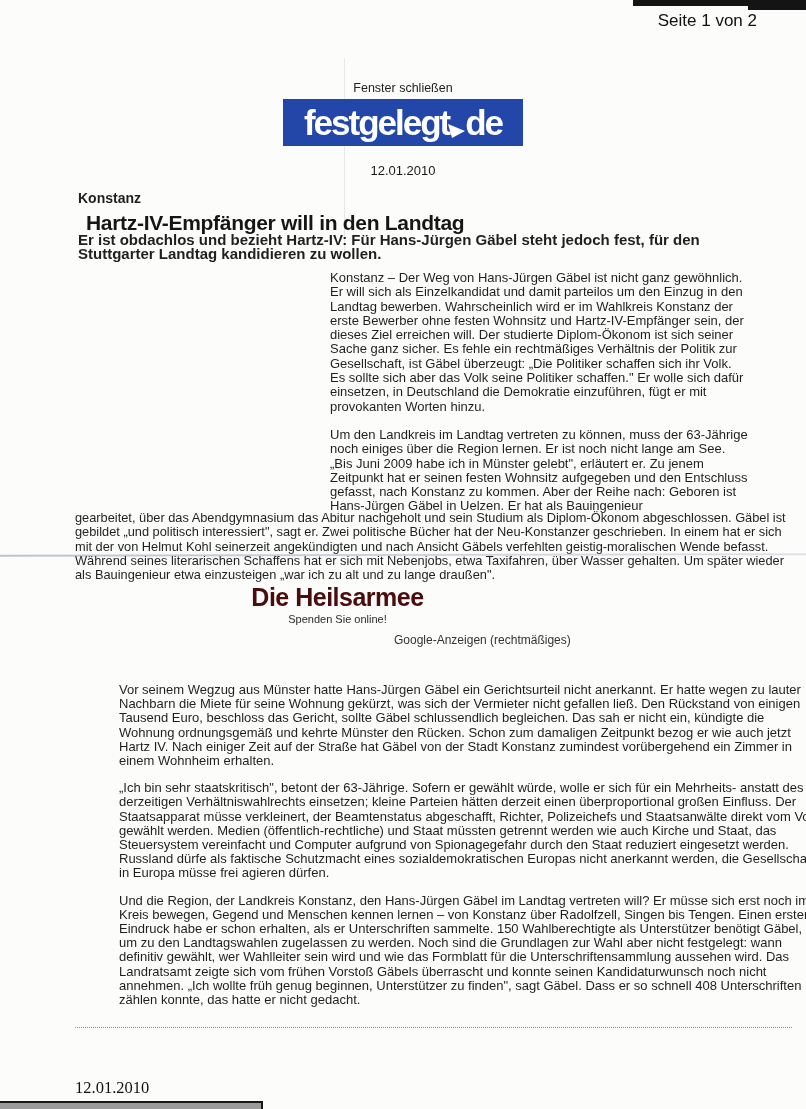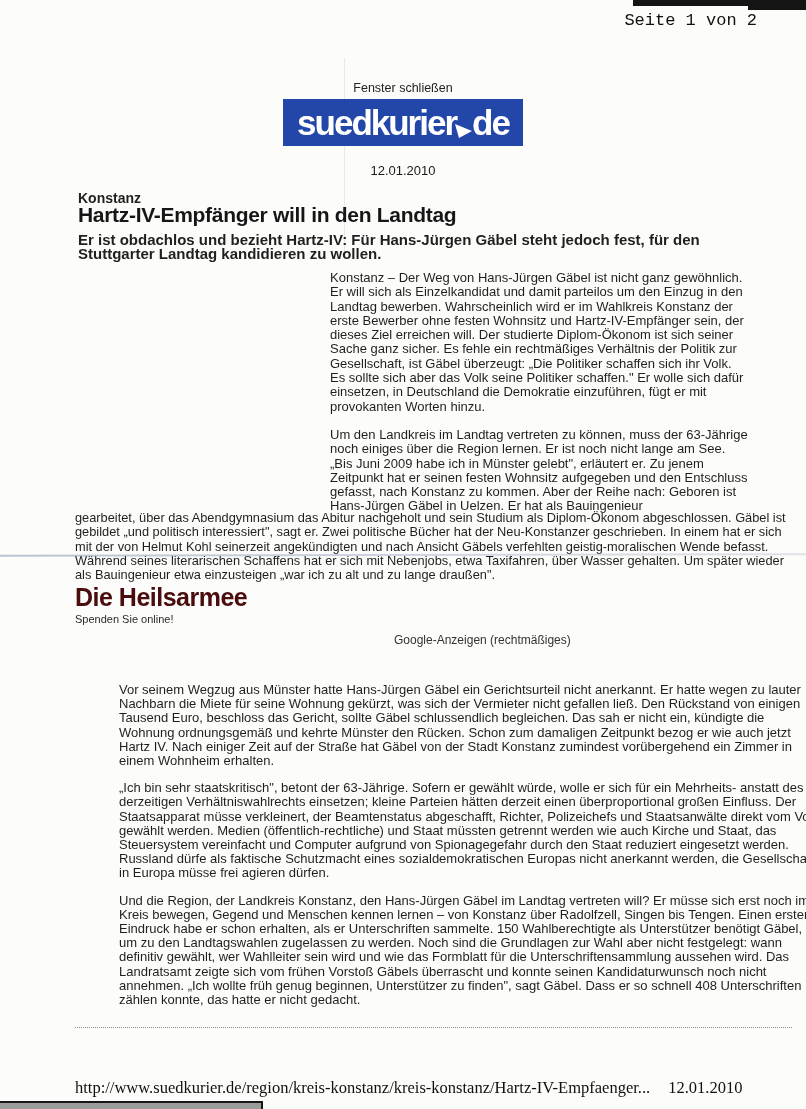--- a/index.html
+++ b/index.html
@@ -11,64 +11,64 @@
   
   .top-bar{position:absolute;left:633px;top:0;width:173px;height:6px;background:#141414;}
   .top-bar::after{content:"";position:absolute;right:0;top:0;width:58px;height:10px;background:#141414;}
   .bottom-bar{position:absolute;left:0;top:1101px;width:263px;height:8px;background:#9b9b9b;
     border-top:2px solid #161616;border-right:2px solid #161616;box-sizing:border-box;}
   .fold-h{position:absolute;left:0;top:554px;width:806px;height:2px;
     background:linear-gradient(90deg,rgba(90,110,150,.40),rgba(120,135,170,.22));
     transform:rotate(-0.12deg);}
   .fold-v{position:absolute;left:344px;top:58px;width:1px;height:195px;background:rgba(60,60,110,.10);}
   
-  .page-indicator{position:absolute;right:49px;top:11px;font-family:Liberation Mono, monospace;
+  .page-indicator{position:absolute;right:49px;top:11px;font-family:Liberation Sans, sans-serif;
     font-size:17px;color:#101010;}
   .print-footer{position:absolute;left:75px;top:1078px;width:720px;display:flex;gap:18px;
     font-family:"Liberation Serif",serif;font-size:16.5px;color:#101010;white-space:nowrap;}
   .dotted-sep{position:absolute;left:75px;top:1027px;width:717px;border-top:1px dotted #8f8f8f;}
   
   .close-link{position:absolute;left:0;top:81px;width:100%;text-align:center;
     font-size:12.5px;color:#222;}
   .logo{position:absolute;left:283px;top:99px;width:240px;height:47px;
     display:flex;align-items:center;justify-content:center;white-space:nowrap;
     background:#2347a9;}
   .logo-text{color:#ffffff;font-weight:bold;font-size:35px;letter-spacing:-2px;line-height:1;}
   .logo-arrow{position:relative;top:8px;margin:0 -1px 0 -3px;display:inline-block;line-height:0;}
   .pub-date{position:absolute;left:0;top:163px;width:100%;text-align:center;font-size:13px;color:#1a1a1a;}
   
   .kicker{position:absolute;left:78px;top:190px;font-size:14px;font-weight:bold;}
-  .headline{position:absolute;left:78px;top:203px;margin:0;font-size:21px;font-weight:bold;
+  .headline{position:absolute;left:78px;top:203px;margin:8px;font-size:21px;font-weight:bold;
     letter-spacing:-0.3px;color:#161616;}
   .subhead{position:absolute;left:78px;top:233px;width:668px;font-size:15px;font-weight:bold;
     line-height:13.8px;}
   
   .col-block{position:absolute;left:330px;top:271px;width:419px;font-size:13px;line-height:14.3px;}
   .col-block p{margin:0 0 14px 0;}
   .wide-cont{position:absolute;left:75px;top:511px;width:716px;margin:0;
     font-size:12.8px;line-height:14.3px;}
-  .ad-block{position:absolute;left:75px;top:585px;width:525px;}
+  .ad-block{position:absolute;left:75px;top:585px;width:525px;text-align:center;}
   .ad-title{font-size:25px;font-weight:bold;letter-spacing:-0.5px;color:#4a0c0c;line-height:1.0;}
   .ad-sub{font-size:11px;color:#2a2a2a;margin-top:3px;}
   .ad-label{position:absolute;left:394px;top:633px;font-size:12px;color:#333;}
   .body-block{position:absolute;left:75px;top:683px;width:701px;font-size:13px;line-height:14.2px;margin-left:44px;}
   .body-block p{margin:0 0 13px 0;}
 </style>
 </head>
 <body>
 
 <div class="page">
 
   <div class="top-bar"></div>
   <div class="page-indicator">Seite 1 von 2</div>
 
   <div class="close-link">Fenster schließen</div>
 
   <div class="logo" style="background-color: rgb(35, 71, 169);">
-    <span class="logo-text">suedkurier</span>
+    <span class="logo-text">festgelegt</span>
     <span class="logo-arrow">
       <svg width="20" height="19" viewBox="0 0 20 19" aria-hidden="true">
         <polygon points="2,3 19,10 6,17" fill="#ffffff"></polygon>
       </svg>
     </span>
     <span class="logo-text">de</span>
   </div>
 
   <div class="pub-date">12.01.2010</div>
 
@@ -94,19 +94,18 @@
 
   <div class="body-block">
     <p>Vor seinem Wegzug aus Münster hatte Hans-Jürgen Gäbel ein Gerichtsurteil nicht anerkannt. Er hatte wegen zu lauter Nachbarn die Miete für seine Wohnung gekürzt, was sich der Vermieter nicht gefallen ließ. Den Rückstand von einigen Tausend Euro, beschloss das Gericht, sollte Gäbel schlussendlich begleichen. Das sah er nicht ein, kündigte die Wohnung ordnungsgemäß und kehrte Münster den Rücken. Schon zum damaligen Zeitpunkt bezog er wie auch jetzt Hartz IV. Nach einiger Zeit auf der Straße hat Gäbel von der Stadt Konstanz zumindest vorübergehend ein Zimmer in einem Wohnheim erhalten.</p>
     <p>„Ich bin sehr staatskritisch", betont der 63-Jährige. Sofern er gewählt würde, wolle er sich für ein Mehrheits- anstatt des derzeitigen Verhältniswahlrechts einsetzen; kleine Parteien hätten derzeit einen überproportional großen Einfluss. Der Staatsapparat müsse verkleinert, der Beamtenstatus abgeschafft, Richter, Polizeichefs und Staatsanwälte direkt vom Volk gewählt werden. Medien (öffentlich-rechtliche) und Staat müssten getrennt werden wie auch Kirche und Staat, das Steuersystem vereinfacht und Computer aufgrund von Spionagegefahr durch den Staat reduziert eingesetzt werden. Russland dürfe als faktische Schutzmacht eines sozialdemokratischen Europas nicht anerkannt werden, die Gesellschaft in Europa müsse frei agieren dürfen.</p>
     <p>Und die Region, der Landkreis Konstanz, den Hans-Jürgen Gäbel im Landtag vertreten will? Er müsse sich erst noch im Kreis bewegen, Gegend und Menschen kennen lernen – von Konstanz über Radolfzell, Singen bis Tengen. Einen ersten Eindruck habe er schon erhalten, als er Unterschriften sammelte. 150 Wahlberechtigte als Unterstützer benötigt Gäbel, um zu den Landtagswahlen zugelassen zu werden. Noch sind die Grundlagen zur Wahl aber nicht festgelegt: wann definitiv gewählt, wer Wahlleiter sein wird und wie das Formblatt für die Unterschriftensammlung aussehen wird. Das Landratsamt zeigte sich vom frühen Vorstoß Gäbels überrascht und konnte seinen Kandidaturwunsch noch nicht annehmen. „Ich wollte früh genug beginnen, Unterstützer zu finden", sagt Gäbel. Dass er so schnell 408 Unterschriften zählen konnte, das hatte er nicht gedacht.</p>
   </div>
 
   <div class="dotted-sep"></div>
 
   <div class="print-footer">
-    <span class="footer-url">http://www.suedkurier.de/region/kreis-konstanz/kreis-konstanz/Hartz-IV-Empfaenger...</span>
     <span class="footer-date">12.01.2010</span>
   </div>
 
   <div class="bottom-bar"></div>
 
 </div>
 
 </body></html>

